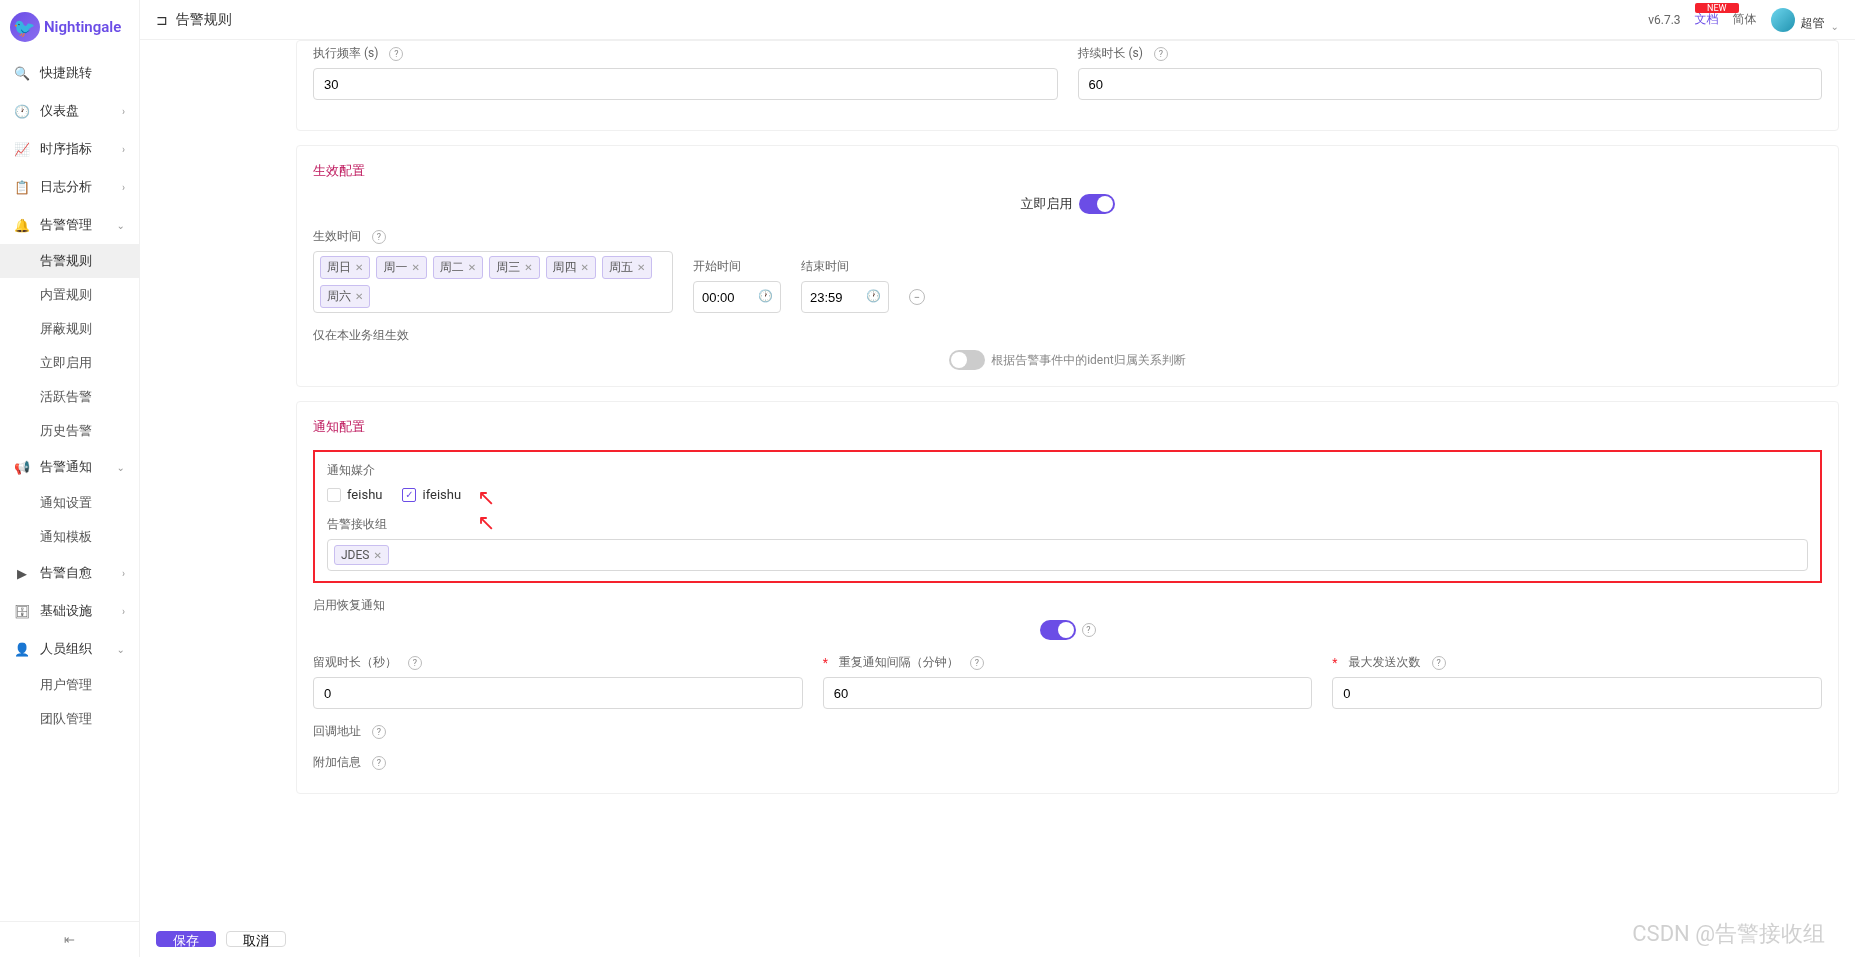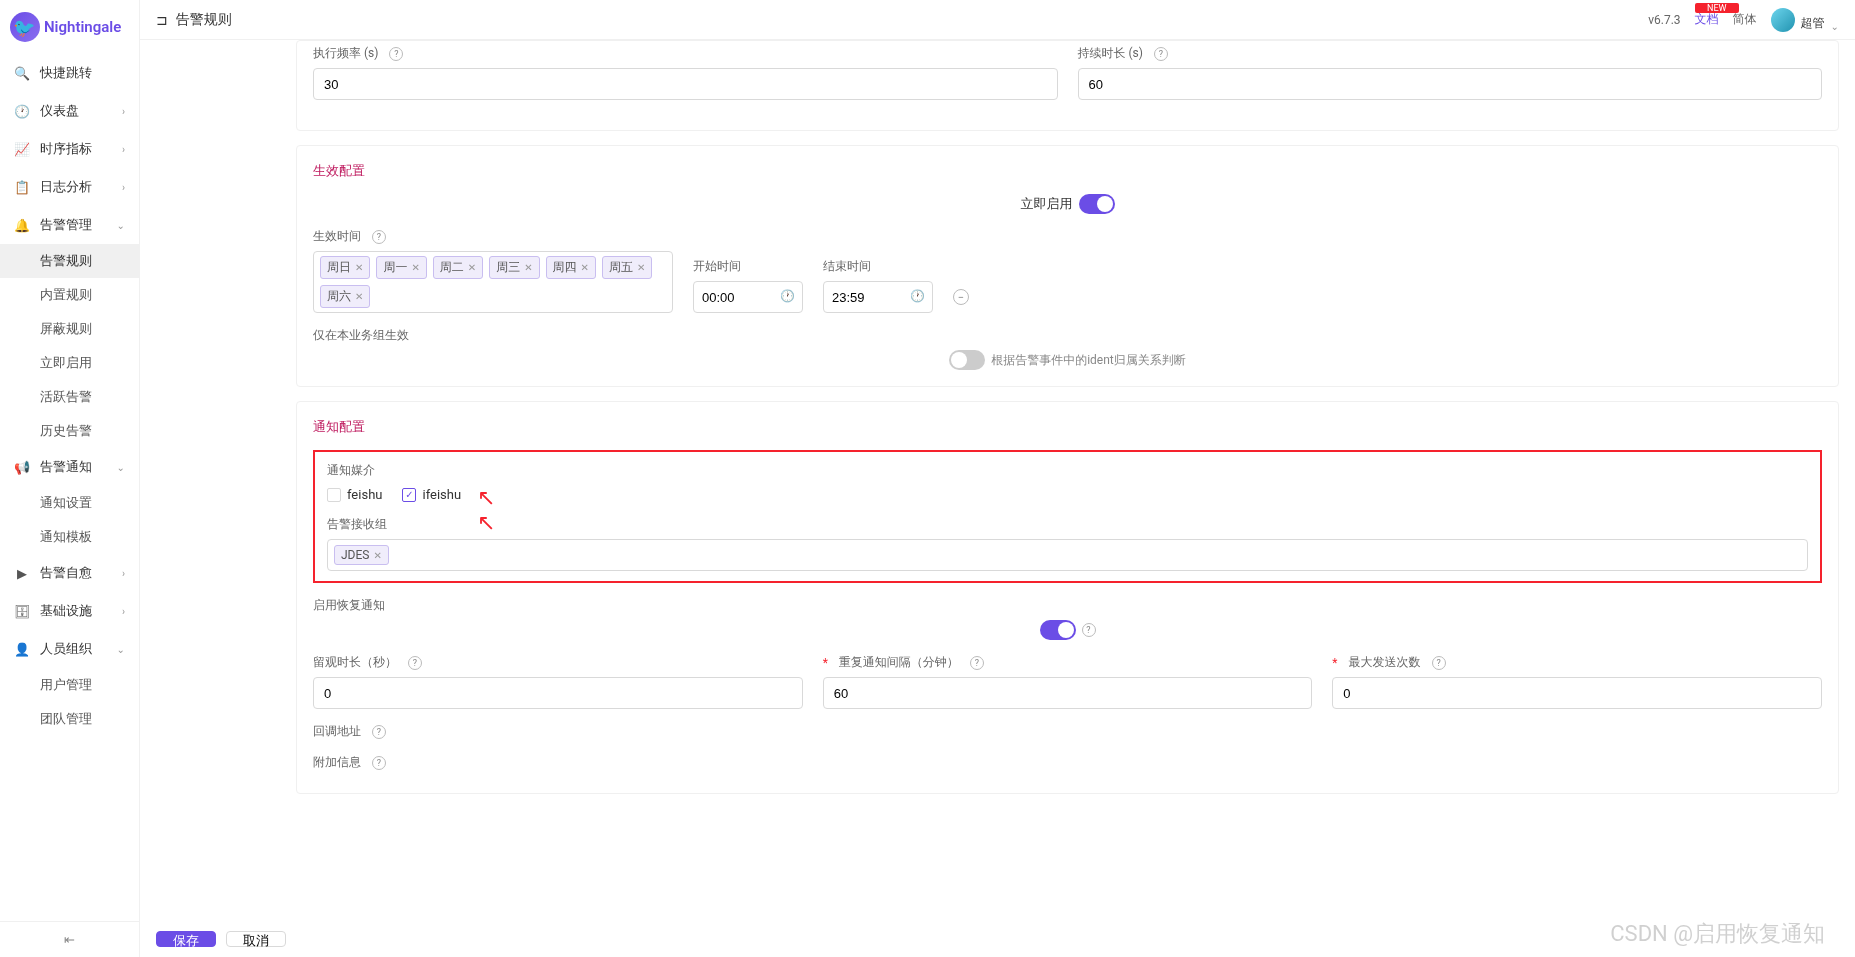--- a/index.html
+++ b/index.html
@@ -46,21 +46,21 @@
 .switch.off { background: #ccc; }
 .switch::after { content: ""; position: absolute; width: 16px; height: 16px; background: #fff; border-radius: 50%; top: 2px; right: 2px; }
 .switch.off::after { right: auto; left: 2px; }
 
 
 .tags { display: flex; gap: 6px; flex-wrap: wrap; border: 1px solid #d9d9d9; border-radius: 4px; padding: 4px 6px; min-height: 32px; align-items: center; }
 .tag { background: #f0edfb; border: 1px solid #c9bef0; color: #555; padding: 2px 6px; border-radius: 3px; font-size: 12px; display: inline-flex; align-items: center; gap: 4px; }
 .tag .x { color: #999; cursor: pointer; font-size: 10px; }
 
 
-.time-input { position: relative; width: 110px; }
+.time-input { position: relative; width: 88px; }
 .time-input input { width: 100%; height: 32px; border: 1px solid #d9d9d9; border-radius: 4px; padding: 0 8px; font-size: 13px; }
 .time-input .clock { position: absolute; right: 8px; top: 8px; color: #bbb; font-size: 12px; }
 
 
 .cb-group { display: flex; gap: 20px; }
 .cb { display: flex; align-items: center; gap: 6px; cursor: pointer; }
 .cb-box { width: 14px; height: 14px; border: 1px solid #d9d9d9; border-radius: 2px; display: inline-flex; align-items: center; justify-content: center; font-size: 10px; color: #6b4de6; }
 .cb-box.checked { border-color: #6b4de6; color: #6b4de6; }
 
 
@@ -329,14 +329,14 @@
         </div>
     </div>
 
   </div>
 
   <div class="footer">
     <button class="btn primary">保存</button>
     <button class="btn">取消</button>
   </div>
 
-  <div class="watermark">CSDN @启用恢复通知</div>
+  <div class="watermark">CSDN @告警接收组</div>
 </div>
 
 </body></html>

